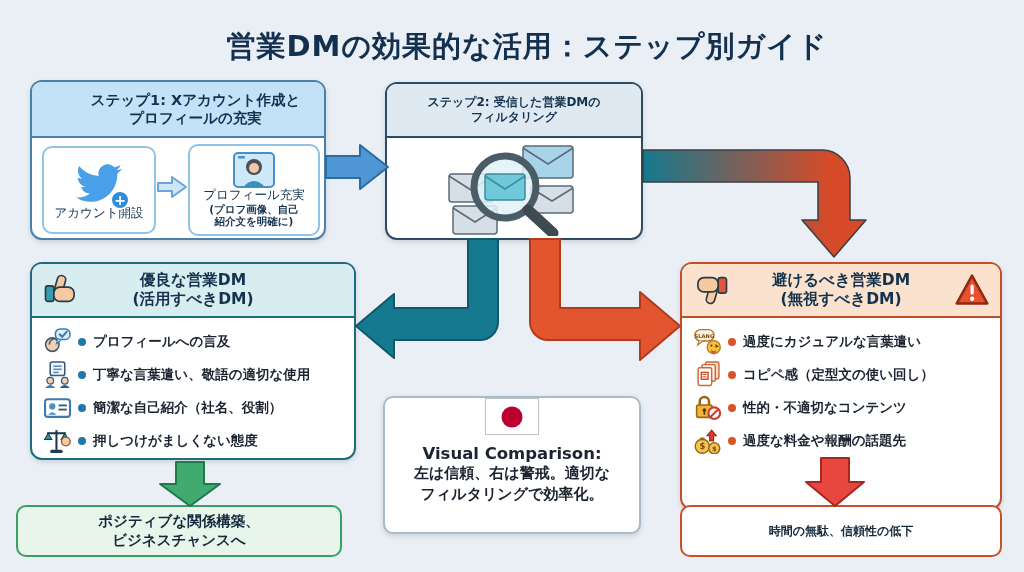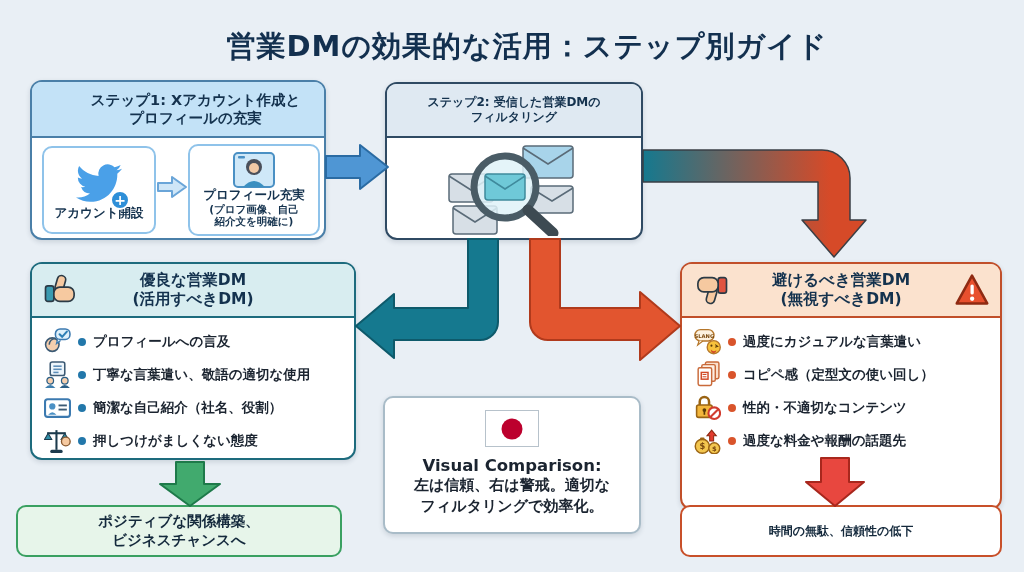--- a/index.html
+++ b/index.html
@@ -23,21 +23,21 @@
     line-height:1.25;
   }
   
   .step1{left:30px;top:80px;width:296px;height:160px;border:2px solid #4a7fa8;}
   .step1 .box-header{height:54px;background:#c3e2f7;font-size:14.5px;border-bottom:2px solid #4a7fa8;padding-left:35px;}
   .step1-body{position:relative;height:102px;}
   .subbox{position:absolute;border:2px solid #8fc3ea;border-radius:10px;background:#fff;
           display:flex;flex-direction:column;align-items:center;justify-content:center;box-sizing:border-box;}
   .subbox1{left:10px;top:8px;width:114px;height:88px;}
   .subbox2{left:156px;top:6px;width:132px;height:92px;}
-  .sub-label{font-size:12.5px;font-weight:700;color:#14324e;text-align:center;line-height:1.15;}
+  .sub-label{font-size:12.5px;font-weight:400;color:#14324e;text-align:center;line-height:1.15;}
   .sub-note{font-size:10.5px;font-weight:700;color:#14324e;text-align:center;line-height:1.2;}
   .mini-arrow{position:absolute;left:124px;top:36px;}
   .bird-wrap{position:relative;width:54px;height:46px;}
   .plus-badge{
     position:absolute;right:-4px;bottom:-4px;width:20px;height:20px;border-radius:50%;
     background:#2e8fd8;border:2px solid #fff;color:#fff;font-size:14px;font-weight:700;
     display:flex;align-items:center;justify-content:center;line-height:1;box-sizing:border-box;
   }
   .step2{left:385px;top:82px;width:258px;height:158px;border:2px solid #2f4a63;}
   .step2 .box-header{height:52px;background:#dfe9f2;font-size:12px;border-bottom:2px solid #2f4a63;}
@@ -51,21 +51,21 @@
   .hdr-icon-right{position:absolute;right:10px;top:9px;}
   .rows{padding:7px 10px 4px 12px;}
   .row{display:flex;align-items:center;gap:7px;height:33px;}
   .row-text{font-size:13.5px;font-weight:700;color:#1b2430;white-space:nowrap;}
   .bullet{width:8px;height:8px;border-radius:50%;flex:0 0 auto;}
   .bullet.teal{background:#2277aa;}
   .bullet.orange{background:#d9542b;}
   .row-icon{width:27px;height:27px;flex:0 0 auto;}
   
   .comparison{left:383px;top:396px;width:258px;height:138px;border:2px solid #a9bcc8;border-radius:10px;
-              display:flex;flex-direction:column;align-items:center;padding-top:12px;box-sizing:border-box;}
+              display:flex;flex-direction:column;align-items:center;box-sizing:border-box;}
   .flag{width:52px;height:35px;background:#fff;border:1px solid #b7c2cb;position:relative;}
   .flag-circle{position:absolute;left:50%;top:50%;width:21px;height:21px;border-radius:50%;
                transform:translate(-50%,-50%);background:#bc002d;}
   .cmp-heading{font-size:16.5px;font-weight:700;color:#1b2430;margin-top:9px;}
   .cmp-line{font-size:15px;font-weight:700;color:#1b2430;line-height:1.4;}
   
   .outcome-good{left:16px;top:505px;width:326px;height:52px;background:#e7f5ea;border:2px solid #3aa061;
                 border-radius:10px;display:flex;flex-direction:column;justify-content:center;text-align:center;
                 font-size:14.5px;font-weight:700;color:#14293c;line-height:1.3;}
   .outcome-bad{left:680px;top:505px;width:322px;height:52px;background:#fff;border:2px solid #c8502a;

